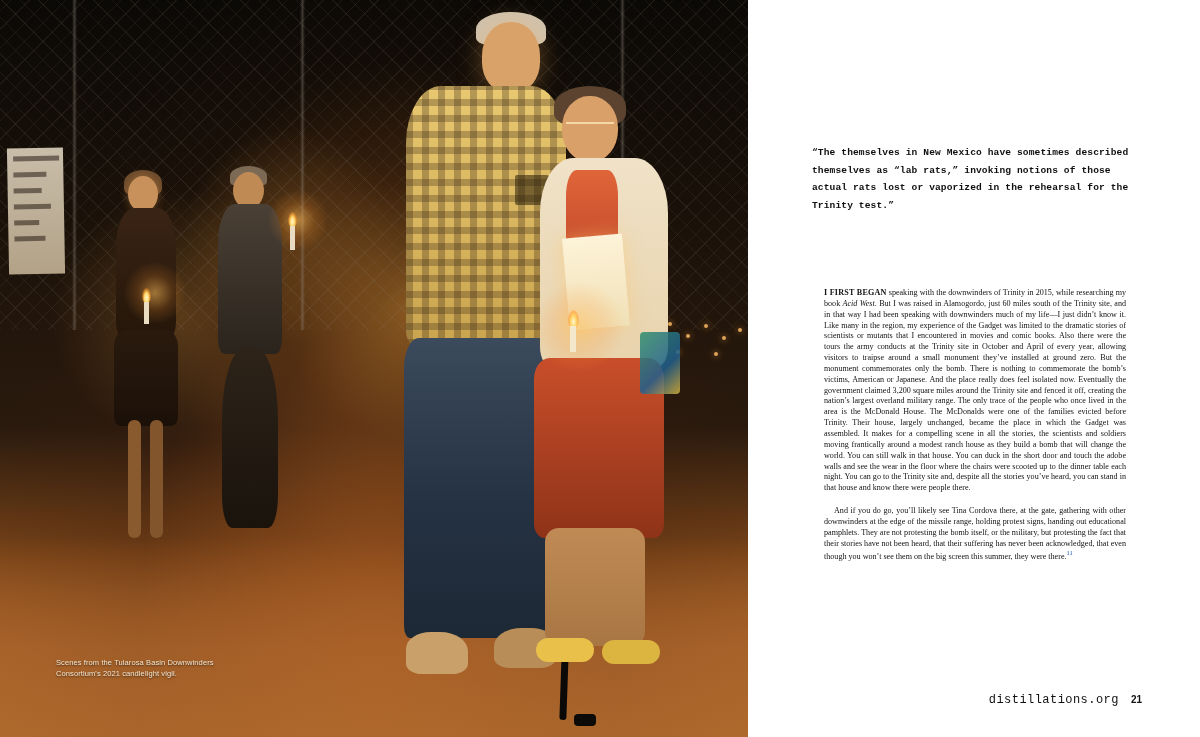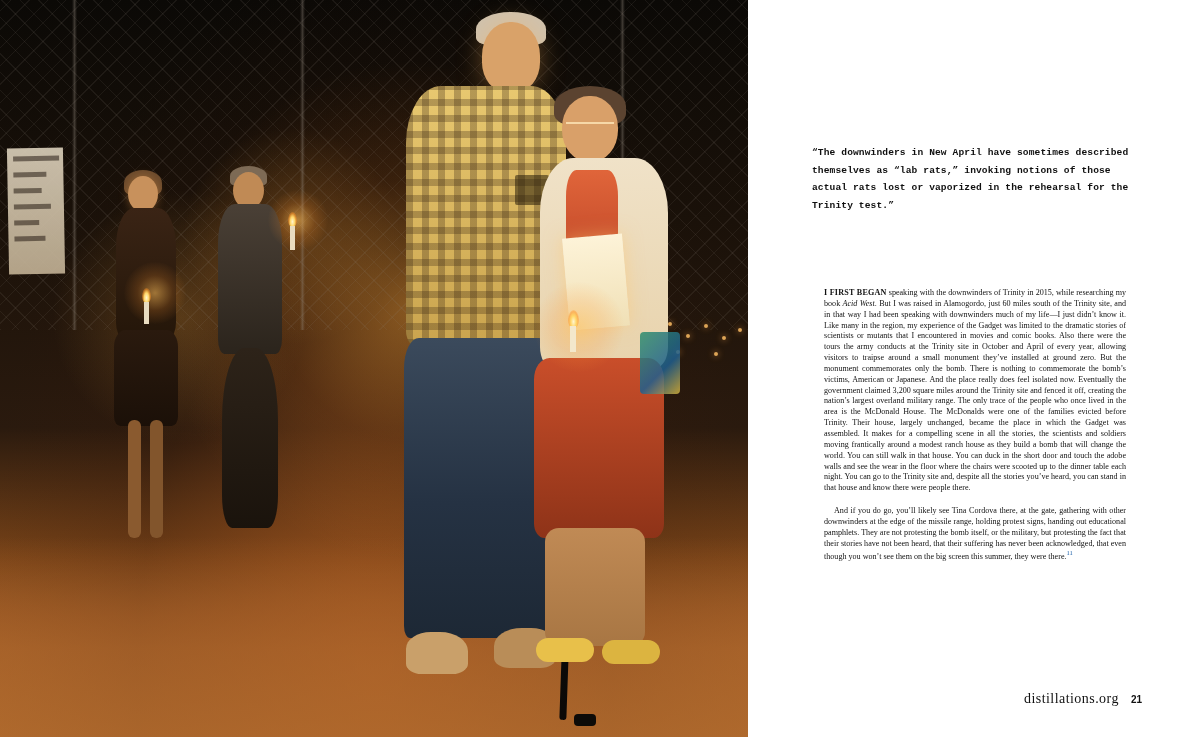--- a/index.html
+++ b/index.html
@@ -177,22 +177,22 @@
     font-size: 8.1px;
   }
   .ital { font-style: italic; }
   .footnote-mark { color: #1b5fa8; font-size: 6.5px; vertical-align: super; }
 
   .footer {
     position: absolute; right: 58px; bottom: 30px;
     display: flex; align-items: baseline; gap: 12px;
   }
   .footer-site {
-    font-family: Liberation Serif, serif;
-    font-size: 14px; letter-spacing: .45px; color: #111;
+    font-family: Liberation Mono, monospace;
+    font-size: 12px; letter-spacing: .45px; color: #111;
   }
   .footer-page {
     font-family: "Liberation Sans", sans-serif;
     font-size: 10px; font-weight: 700; color: #111;
   }
   .gutter-shadow {
     position: absolute; left: 748px; top: 0; width: 10px; height: 737px;
     background: linear-gradient(to right, rgba(0,0,0,0.18), rgba(0,0,0,0));
     pointer-events: none;
   }
@@ -279,28 +279,29 @@
         <div class="fig-body w2-skirt"></div>
         <div class="fig-body w2-legs"></div>
         <div class="fig-body w2-sandal-l"></div>
         <div class="fig-body w2-sandal-r"></div>
         <div class="w2-bag"></div>
         <div class="glow" style="left:534px; top:282px; width:90px; height:90px;"></div>
         <div class="flame" style="left:568px; top:310px; width:11px; height:18px;"></div>
         <div style="position:absolute;left:570px;top:326px;width:6px;height:26px;background:#f3e8cc;"></div>
       </div>
 
+      <div class="caption">Scenes from the Tularosa Basin Downwinders Consortium's 2021 candlelight vigil.</div>
     </div>
   </div>
 
   <div class="gutter-shadow"></div>
 
   <div class="text-page">
 
-    <div class="pull-quote">“The downwinders in New April have sometimes described themselves as “lab rats,” invoking notions of those actual rats lost or vaporized in the rehearsal for the Trinity test.”</div>
+    <div class="pull-quote">“The themselves in New Mexico have sometimes described themselves as “lab rats,” invoking notions of those actual rats lost or vaporized in the rehearsal for the Trinity test.”</div>
 
     <div class="body-col">
       <p><span class="lead-in">I FIRST BEGAN</span><span> speaking with the downwinders of Trinity in 2015, while researching my book </span><span class="ital">Acid West</span><span>. But I was raised in Alamogordo, just 60 miles south of the Trinity site, and in that way I had been speaking with downwinders much of my life—I just didn’t know it. Like many in the region, my experience of the Gadget was limited to the dramatic stories of scientists or mutants that I encountered in movies and comic books. Also there were the tours the army conducts at the Trinity site in October and April of every year, allowing visitors to traipse around a small monument they’ve installed at ground zero. But the monument commemorates only the bomb. There is nothing to commemorate the bomb’s victims, American or Japanese. And the place really does feel isolated now. Eventually the government claimed 3,200 square miles around the Trinity site and fenced it off, creating the nation’s largest overland military range. The only trace of the people who once lived in the area is the McDonald House. The McDonalds were one of the families evicted before Trinity. Their house, largely unchanged, became the place in which the Gadget was assembled. It makes for a compelling scene in all the stories, the scientists and soldiers moving frantically around a modest ranch house as they build a bomb that will change the world. You can still walk in that house. You can duck in the short door and touch the adobe walls and see the wear in the floor where the chairs were scooted up to the dinner table each night. You can go to the Trinity site and, despite all the stories you’ve heard, you can stand in that house and know there were people there.</span></p>
       <p><span>And if you do go, you’ll likely see Tina Cordova there, at the gate, gathering with other downwinders at the edge of the missile range, holding protest signs, handing out educational pamphlets. They are not protesting the bomb itself, or the military, but protesting the fact that their stories have not been heard, that their suffering has never been acknowledged, that even though you won’t see them on the big screen this summer, they were there.</span><sup class="footnote-mark">11</sup></p>
     </div>
 
     <div class="footer">
       <span class="footer-site">distillations.org</span>
       <span class="footer-page">21</span>
     </div>

